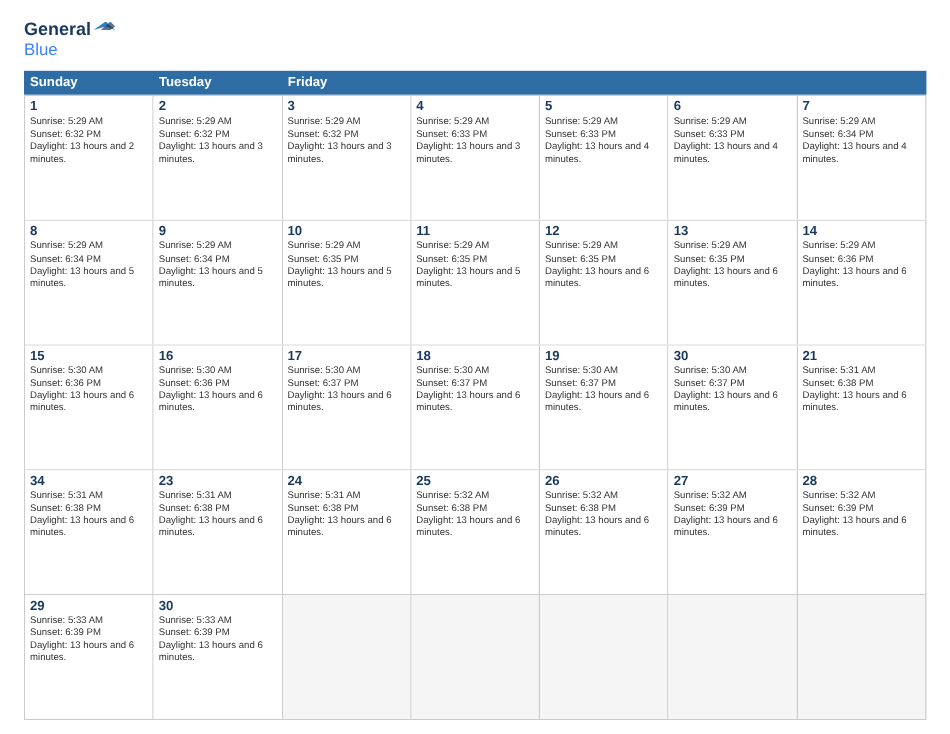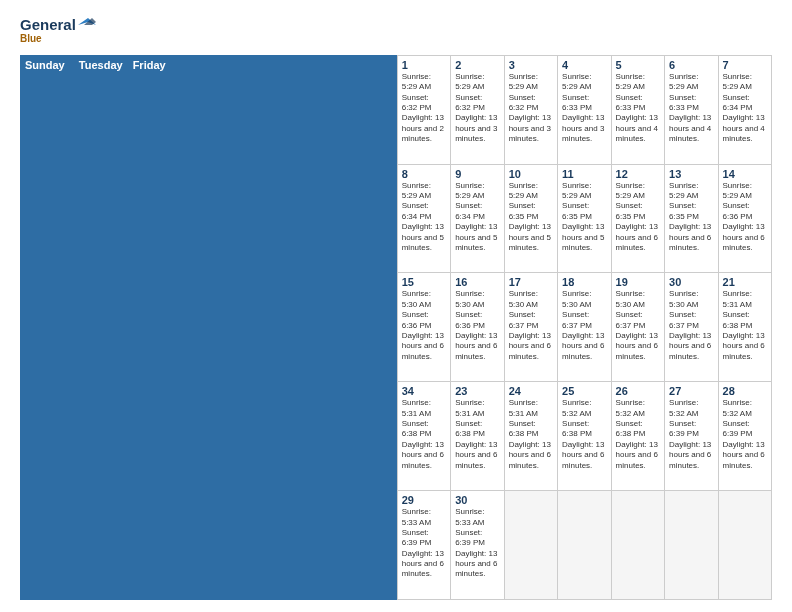--- a/index.html
+++ b/index.html
@@ -36,21 +36,21 @@
       font-weight: bold;
       color: #1a3a5c;
     }
     .location-title {
       font-size: 14px;
       color: #444;
     }
     .calendar {
       flex: 1;
       display: flex;
-      flex-direction: row;
+      flex-direction: column;
     }
     .cal-header {
       display: grid;
       grid-template-columns: repeat(7, 1fr);
       background: #2e6da4;
     }
     .cal-header-cell {
       color: white;
       font-size: 11px;
       font-weight: bold;
@@ -101,21 +101,21 @@
   <div class="header">
     <div class="logo">
     <div style="display:flex;flex-direction:column;line-height:1.15;">
       <div style="display:flex;align-items:center;gap:2px;">
         <span style="font-size:15px;font-weight:bold;color:#1a3a5c;">General</span>
         <svg width="18" height="14" viewBox="0 0 18 14">
           <polygon points="0,7 10,0 18,7 10,4" fill="#2e7ec2"></polygon>
           <polygon points="6,7 14,0 18,4 14,7" fill="#1a3a5c" opacity="0.7"></polygon>
         </svg>
       </div>
-      <span style="font-size:10px;font-weight:bold;color:#a16207;">Blue</span>
+      <span style="font-size:14px;font-weight:normal;color:#3b82f6;">Blue</span>
     </div>
   </div>
     <div class="title-section">
       <div class="month-title"></div>
       <div class="location-title"></div>
     </div>
   </div>
 
   <div class="calendar">
     <div class="cal-header" id="cal-header">

